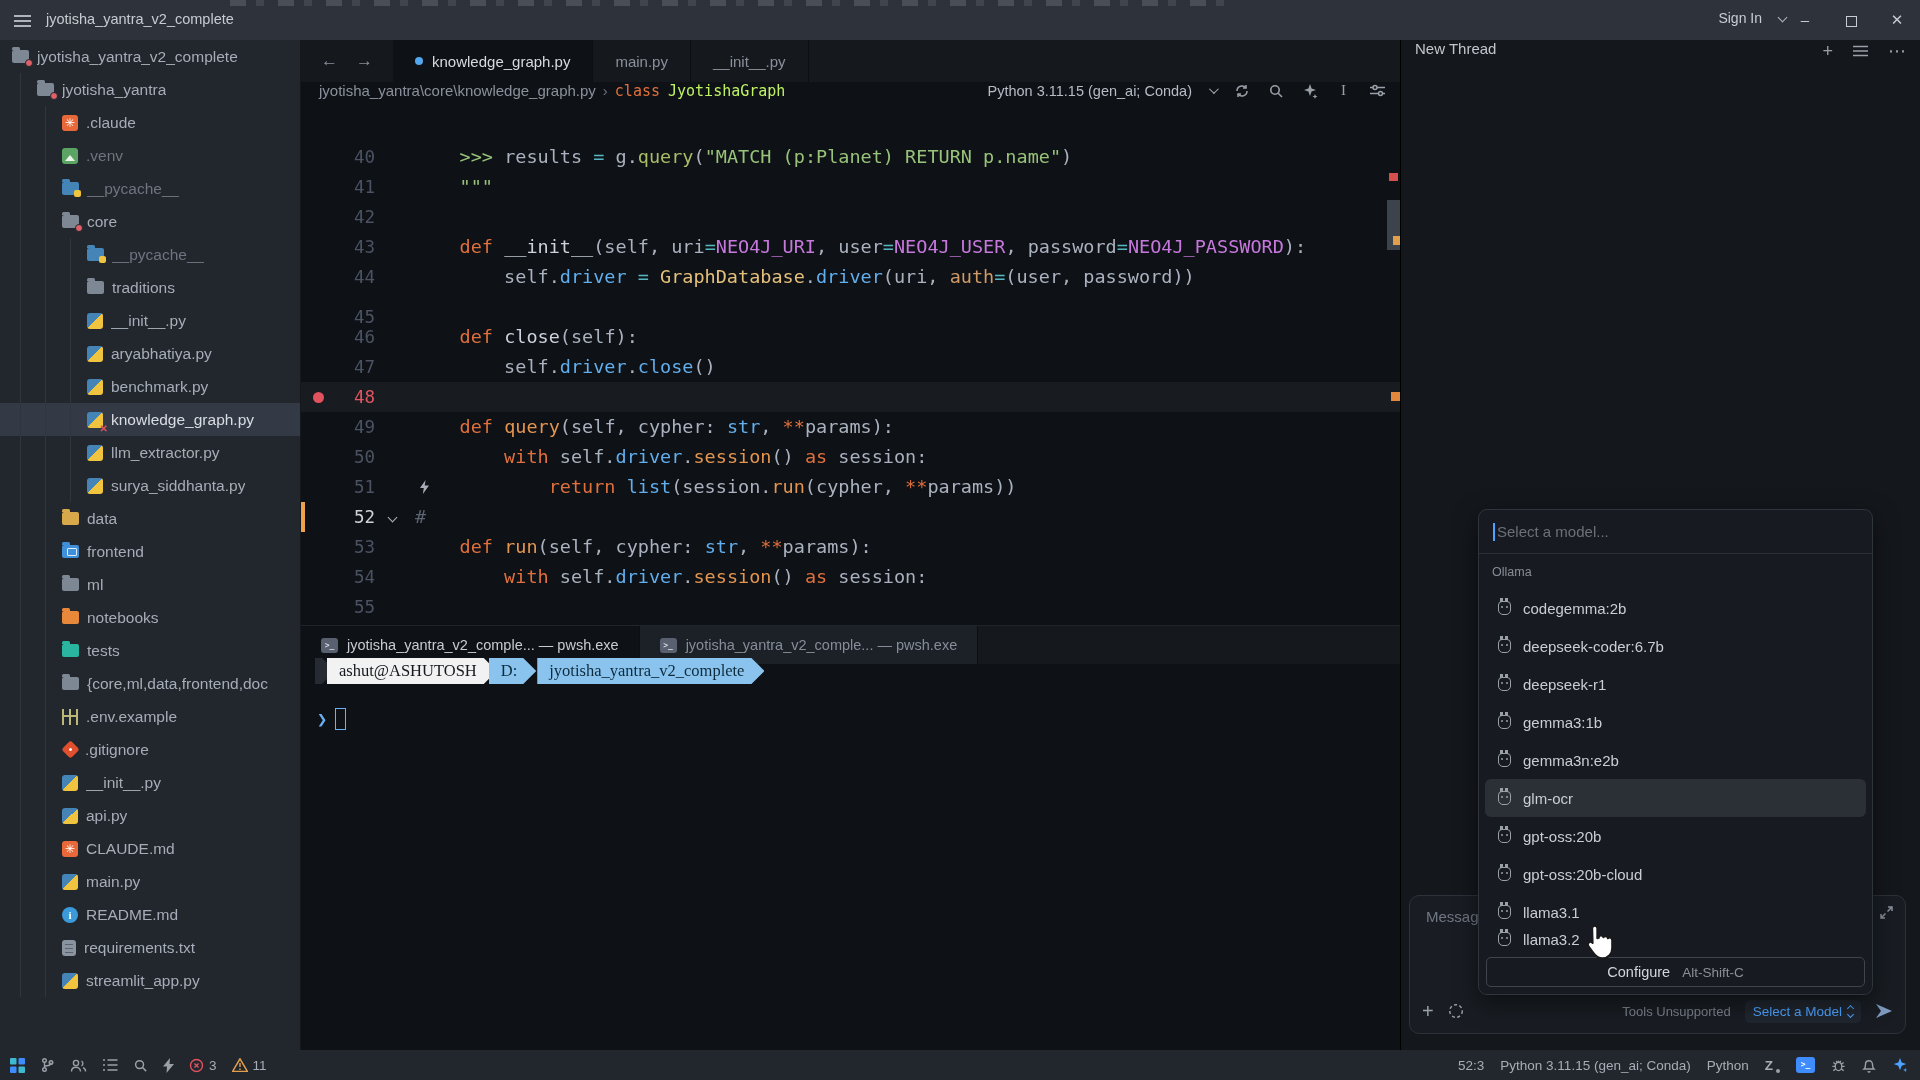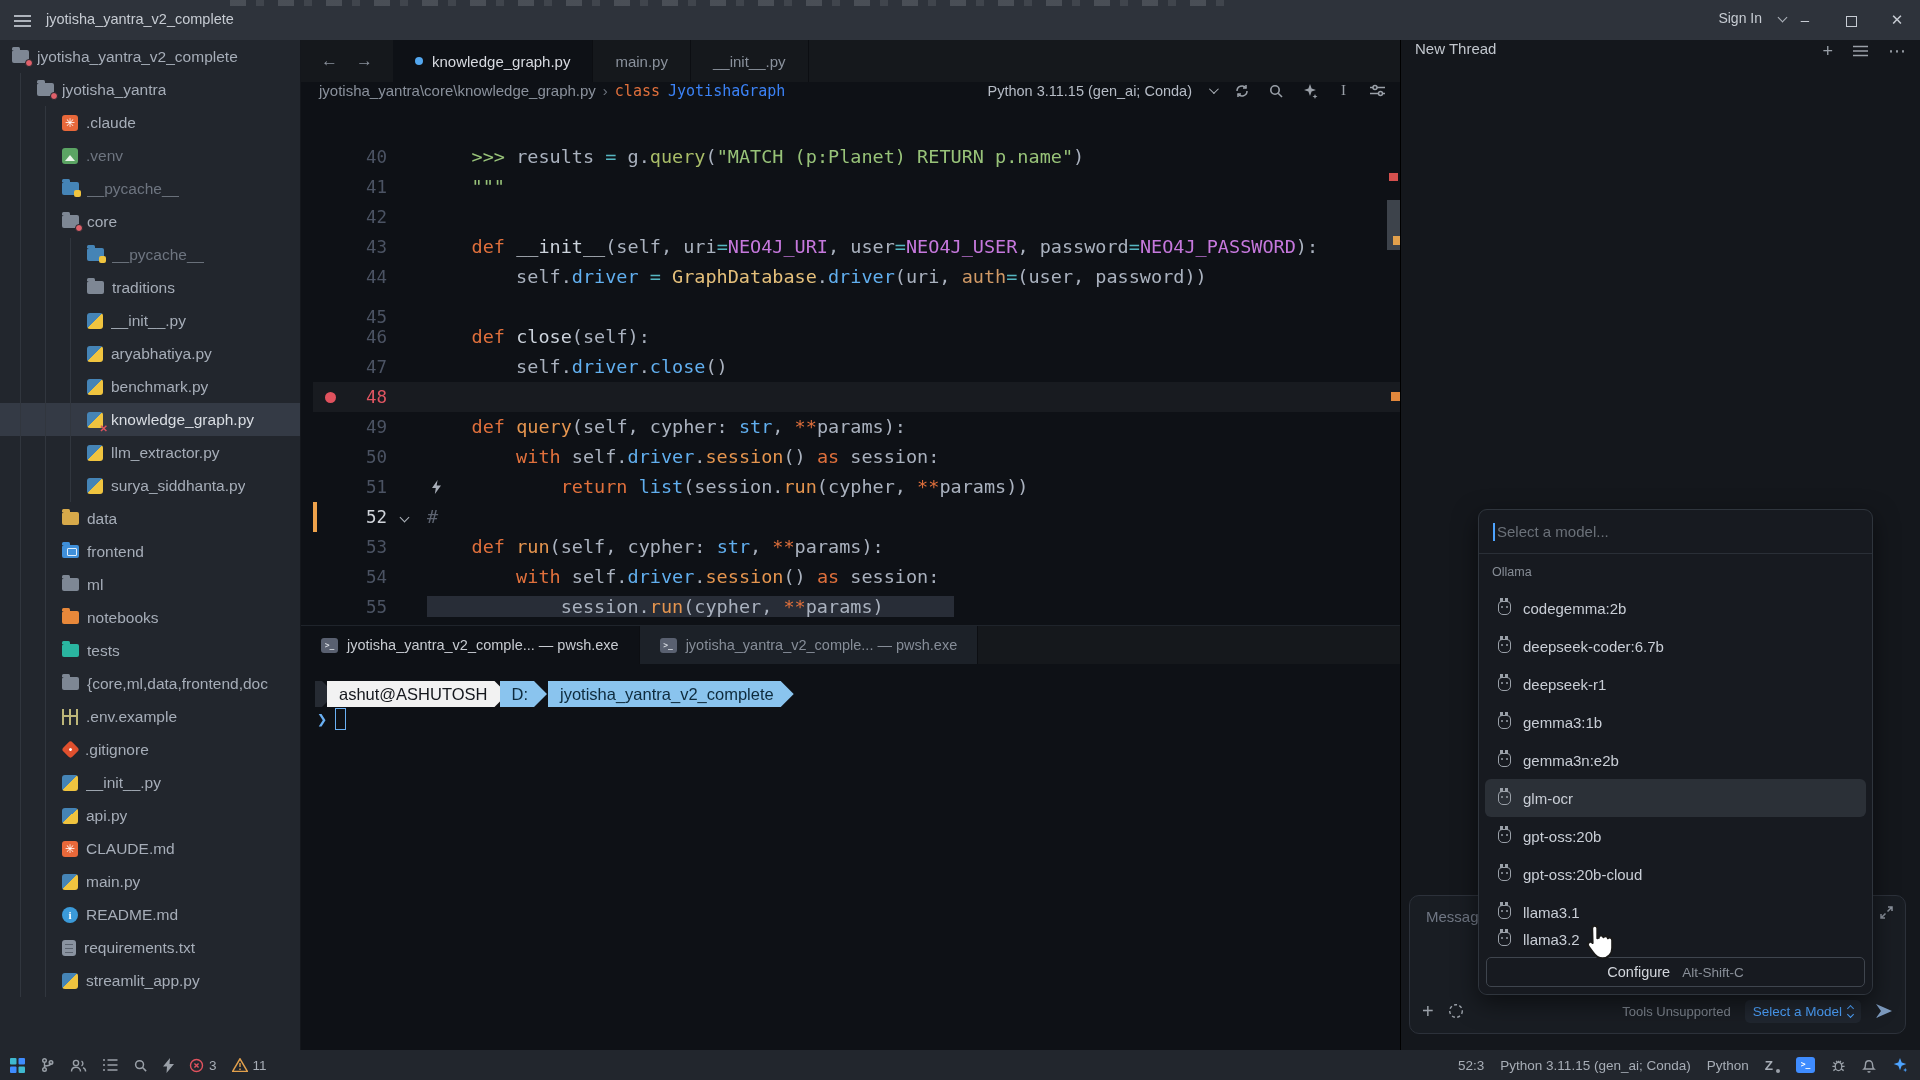--- a/index.html
+++ b/index.html
@@ -61,28 +61,28 @@
   
   #editor { position:absolute; left:300px; top:40px; width:1100px; bottom:30px; background:#0e1116; border-left:1px solid #14171c; }
   #tabbar { position:absolute; left:0; top:0; right:0; height:42px; background:#15181c; display:flex; align-items:stretch; }
   .navarrows { display:flex; align-items:center; gap:18px; padding:0 20px; color:#8a919c; font-size:17px; }
   .edtab { display:flex; align-items:center; gap:9px; padding:0 22px; font-size:15px; color:#8a919c; background:#15181c; border-right:1px solid #0c0e12; cursor:pointer; }
   .edtab.active { background:#0e1116; color:#d7dae0; }
   .mod-dot { width:8px; height:8px; border-radius:50%; background:#53a7ef; }
   #breadcrumb { position:absolute; left:0; top:42px; right:0; height:44px; display:flex; align-items:flex-start; padding:0 14px 0 18px; font-size:15px; color:#8a919c; background:#0e1116; }
   #breadcrumb .sep { margin:0 7px; color:#6b727d; }
   .bc-kw { color:#e0703c; font-family:"DejaVu Sans Mono",monospace; font-size:15px; }
-  .bc-cls { color:#3b82f6; font-family:"DejaVu Sans Mono",monospace; font-size:15px; margin-left:8px; }
+  .bc-cls { color:#bef264; font-family:"DejaVu Sans Mono",monospace; font-size:15px; margin-left:8px; }
   #bc-right { margin-left:auto; display:flex; align-items:center; gap:17px; color:#9aa0a8; }
   #interp { color:#b6bcc6; font-size:14.5px; cursor:pointer; }
   .bc-icon { width:17px; height:17px; display:inline-flex; align-items:center; justify-content:center; cursor:pointer; }
 
   
   #code { position:absolute; left:0; top:86px; right:0; height:540px; overflow:hidden;
-    font-family:"DejaVu Sans Mono",monospace; font-size:18.5px;margin-left:12px; }
+    font-family:"DejaVu Sans Mono",monospace; font-size:18.5px; }
   .code-line { position:absolute; left:0; right:0; height:30px; line-height:30px; padding-left:114px; white-space:pre; }
   .code-line.row-hl { background:rgba(255,255,255,0.045); }
   .ln { position:absolute; left:0; top:0; width:74px; text-align:right; color:#4b5363; font-size:17.5px; }
   .ln.red { color:#e05561; } .ln.active { color:#d0d4da; }
   .bp { position:absolute; left:12px; top:10px; width:11px; height:11px; border-radius:50%; background:#e0525e; }
   .fold { position:absolute; left:88px; top:12px; }
   .bolt { position:absolute; left:119px; top:8px; width:9px; height:14px; background:#a8aeb8;
     clip-path:polygon(62% 0,0 58%,42% 58%,32% 100%,100% 40%,52% 40%); }
   .selbg { background:rgba(95,106,128,0.32); padding-right:70px; }
   .cursor-bar { position:absolute; left:0; top:0; width:4px; height:30px; background:#eea24b; }
@@ -91,21 +91,21 @@
   .tk-fnc{color:#e5954f}.tk-fnd{color:#ccd3dc}.tk-arg{color:#d19a66}.tk-com{color:#5c6370}
   
   .ruler-mark { position:absolute; z-index:3; }
 
   
   #terminal { position:absolute; left:0; right:0; top:585px; bottom:0; background:#0e1116; border-top:1px solid #1f242b; }
   #termtabs { display:flex; height:38px; background:#15181c; }
   .termtab { display:flex; align-items:center; gap:9px; padding:0 20px; font-size:14.5px; color:#868d98; background:#1c2128; border-right:1px solid #0c0e12; cursor:pointer; }
   .termtab.active { background:#0e1116; color:#c8ccd2; }
   .term-ico { width:17px; height:15px; border-radius:3px; background:#596070; color:#d6dae0; font-size:8px; font-weight:bold; text-align:center; line-height:15px; font-family:"DejaVu Sans Mono",monospace; }
-  #prompt { position:absolute; left:14px; top:55px; height:26px; display:flex; font-family:Liberation Sans, sans-serif; font-size:16.5px;justify-content:flex-end; }
+  #prompt { position:absolute; left:14px; top:32px; height:26px; display:flex; font-family:Liberation Serif, serif; font-size:16.5px;justify-content:flex-end; }
   .pseg { height:26px; line-height:26px; padding:0 20px 0 12px; clip-path:polygon(0 0,calc(100% - 13px) 0,100% 50%,calc(100% - 13px) 100%,0 100%); }
   .pseg.dark { width:20px; padding:0; background:#262b33; }
   .pseg.white { background:#f2f2f2; color:#15181d; margin-left:-8px; }
   .pseg.blue { background:#8ac4ee; color:#0e2b3d; margin-left:-8px; }
   .pnotch { width:16px; height:26px; margin-left:-14px; background:#0e1116; clip-path:polygon(0 0,3px 0,16px 50%,3px 100%,0 100%,13px 50%); }
   #term-caret { position:absolute; left:16px; top:82px; color:#6ab0f3; font-family:"DejaVu Sans Mono",monospace; font-size:17px; display:flex; align-items:center; gap:8px; }
   #term-caret .block { width:11px; height:22px; border:1.6px solid #6ab0f3; }
 
   
   #chat { position:absolute; left:1400px; top:40px; width:520px; bottom:30px; background:#14171c; border-left:1px solid #000; }
@@ -424,21 +424,21 @@
       <div class="code-line" style="top: 176px;"><span class="ln">45</span></div>
       <div class="code-line" style="top: 196px;"><span class="ln">46</span><span class="tk-fg">    </span><span class="tk-kw">def </span><span class="tk-fnd">close</span><span class="tk-fg">(self):</span></div>
       <div class="code-line" style="top: 226px;"><span class="ln">47</span><span class="tk-fg">        self.</span><span class="tk-prop">driver</span><span class="tk-fg">.</span><span class="tk-prop">close</span><span class="tk-fg">()</span></div>
       <div class="code-line row-hl" style="top: 256px;"><span class="bp"></span><span class="ln red">48</span></div>
       <div class="code-line" style="top: 286px;"><span class="ln">49</span><span class="tk-fg">    </span><span class="tk-kw">def </span><span class="tk-fnc">query</span><span class="tk-fg">(self, cypher: </span><span class="tk-prop">str</span><span class="tk-fg">, </span><span class="tk-kw">**</span><span class="tk-fg">params</span><span class="tk-fg">):</span></div>
       <div class="code-line" style="top: 316px;"><span class="ln">50</span><span class="tk-fg">        </span><span class="tk-kw">with </span><span class="tk-fg">self.</span><span class="tk-prop">driver</span><span class="tk-fg">.</span><span class="tk-fnc">session</span><span class="tk-fg">() </span><span class="tk-kw">as </span><span class="tk-fg">session:</span></div>
       <div class="code-line" style="top: 346px;"><span class="ln">51</span><span class="bolt"></span><span class="tk-fg">            </span><span class="tk-kw">return </span><span class="tk-prop">list</span><span class="tk-fg">(session.</span><span class="tk-fnc">run</span><span class="tk-fg">(cypher, </span><span class="tk-kw">**</span><span class="tk-fg">params))</span></div>
       <div class="code-line" style="top: 376px;"><span class="cursor-bar"></span><span class="ln active">52</span><span class="chev fold"></span><span class="tk-com">#</span></div>
       <div class="code-line" style="top: 406px;"><span class="ln">53</span><span class="tk-fg">    </span><span class="tk-kw">def </span><span class="tk-fnc">run</span><span class="tk-fg">(self, cypher: </span><span class="tk-prop">str</span><span class="tk-fg">, </span><span class="tk-kw">**</span><span class="tk-fg">params):</span></div>
       <div class="code-line" style="top: 436px;"><span class="ln">54</span><span class="tk-fg">        </span><span class="tk-kw">with </span><span class="tk-fg">self.</span><span class="tk-prop">driver</span><span class="tk-fg">.</span><span class="tk-fnc">session</span><span class="tk-fg">() </span><span class="tk-kw">as </span><span class="tk-fg">session:</span></div>
-      <div class="code-line" style="top: 466px;"><span class="ln">55</span><span class="selbg"><span class="tk-fg">            session.</span><span class="tk-fnc">run</span><span class="tk-fg">(cypher, </span><span class="tk-kw">**</span><span class="tk-fg">params)</span></span></div>
+      <div class="code-line" style="top: 466px;"><span class="ln">55</span></div>
     </div>
 
   <div class="ruler-mark" style="left:1088px; top:133px; width:9px; height:8px; background:#d4504e;"></div>
   <div class="ruler-mark" style="left:1086px; top:160px; width:13px; height:50px; background:rgba(120,128,140,.45);"></div>
   <div class="ruler-mark" style="left:1092px; top:196px; width:7px; height:9px; background:#e2a04c;"></div>
   <div class="ruler-mark" style="left:1090px; top:352px; width:9px; height:9px; background:#e2883c;"></div>
 
   <div id="terminal">
     <div id="termtabs">
       <div class="termtab active">

